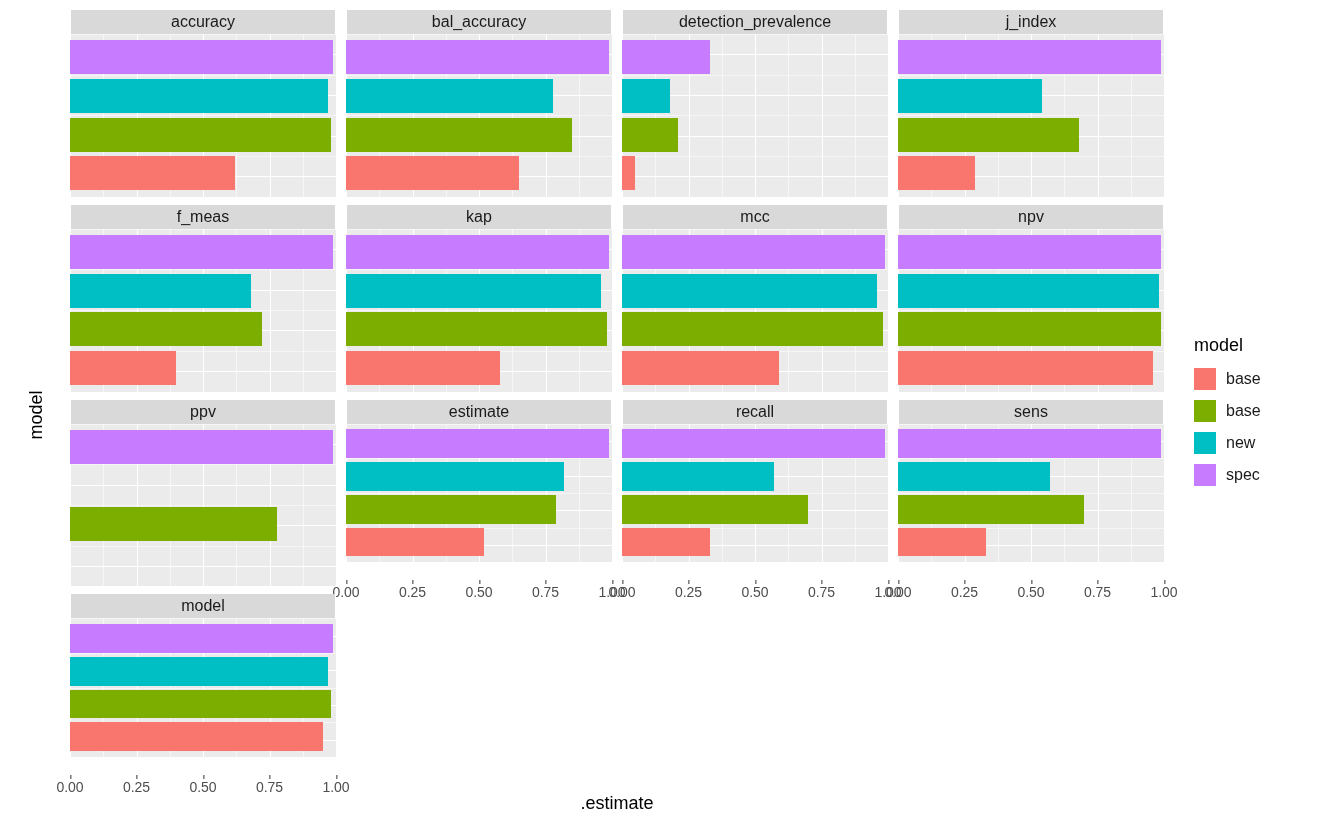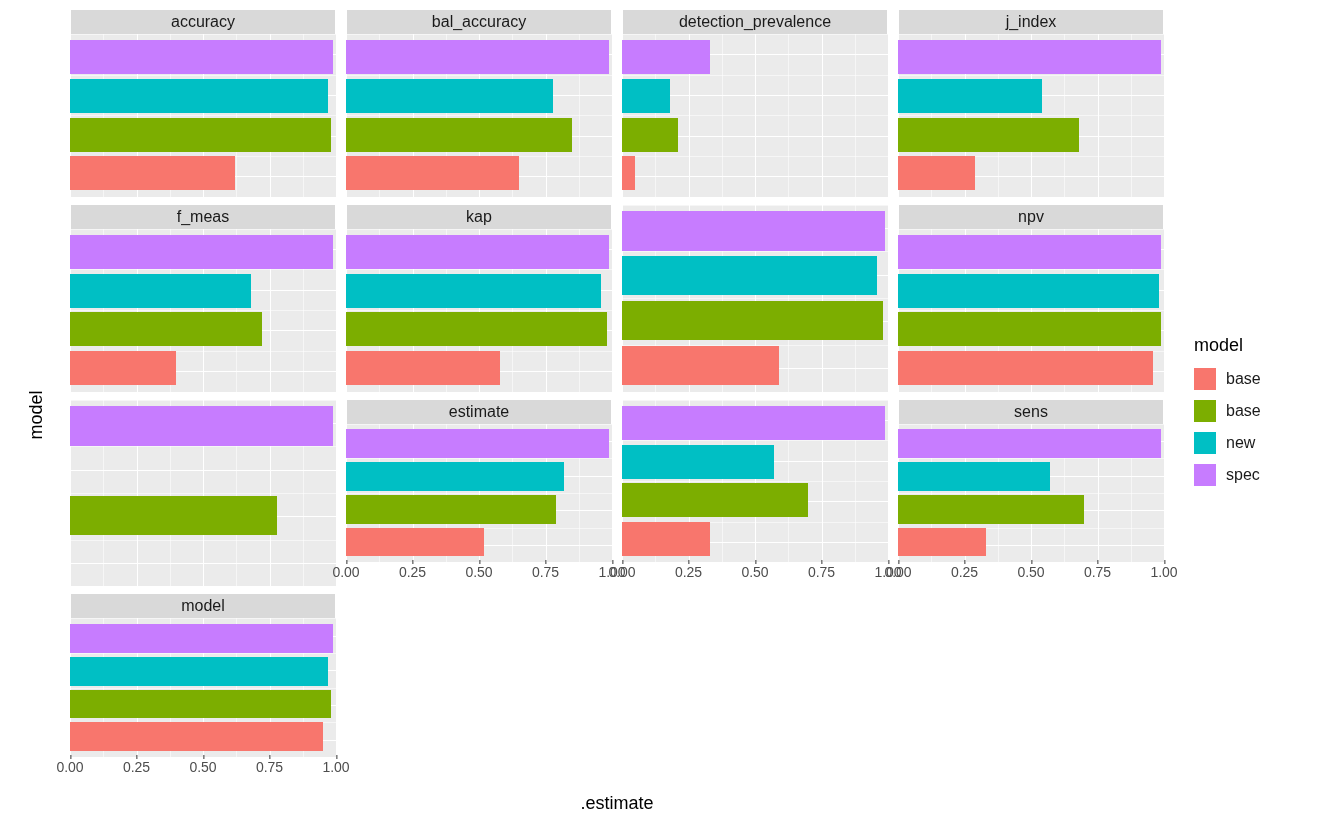--- a/index.html
+++ b/index.html
@@ -96,20 +96,21 @@
     font-size: 14px;
     color: #4d4d4d;
     padding-top: 2px;
     position: relative;
     height: 24px;
   }
   .x-tick {
     position: absolute;
     transform: translateX(-50%);
     white-space: nowrap;
+    margin-top: 20px;
   }
   .x-tick::before {
     content: "";
     position: absolute;
     left: 50%;
     top: -4px;
     width: 1px;
     height: 4px;
     background: #333;
   }
@@ -305,20 +306,21 @@
             <div class="gy minor" style="top: 75%;"></div>
             <div class="bars">
               <div class="bar" style="width: 58%; background: rgb(248, 118, 109);"></div>
               <div class="bar" style="width: 98%; background: rgb(124, 174, 0);"></div>
               <div class="bar" style="width: 96%; background: rgb(0, 191, 196);"></div>
               <div class="bar" style="width: 99%; background: rgb(199, 124, 255);"></div>
             </div>
           </div>
         </div>
         <div class="facet">
+          <div class="facet-strip">mcc</div>
           <div class="facet-panel">
             <div class="gx" style="left: 0%;"></div>
             <div class="gx" style="left: 25%;"></div>
             <div class="gx" style="left: 50%;"></div>
             <div class="gx" style="left: 75%;"></div>
             <div class="gx minor" style="left: 12.5%;"></div>
             <div class="gx minor" style="left: 37.5%;"></div>
             <div class="gx minor" style="left: 62.5%;"></div>
             <div class="gx minor" style="left: 87.5%;"></div>
             <div class="gy" style="top: 12.5%;"></div>
@@ -358,20 +360,21 @@
             <div class="gy minor" style="top: 75%;"></div>
             <div class="bars">
               <div class="bar" style="width: 96%; background: rgb(248, 118, 109);"></div>
               <div class="bar" style="width: 99%; background: rgb(124, 174, 0);"></div>
               <div class="bar" style="width: 98%; background: rgb(0, 191, 196);"></div>
               <div class="bar" style="width: 99%; background: rgb(199, 124, 255);"></div>
             </div>
           </div>
         </div>
         <div class="facet">
+          <div class="facet-strip">ppv</div>
           <div class="facet-panel">
             <div class="gx" style="left: 0%;"></div>
             <div class="gx" style="left: 25%;"></div>
             <div class="gx" style="left: 50%;"></div>
             <div class="gx" style="left: 75%;"></div>
             <div class="gx minor" style="left: 12.5%;"></div>
             <div class="gx minor" style="left: 37.5%;"></div>
             <div class="gx minor" style="left: 62.5%;"></div>
             <div class="gx minor" style="left: 87.5%;"></div>
             <div class="gy" style="top: 12.5%;"></div>
@@ -418,20 +421,21 @@
           </div>
           <div class="x-ticks">
             <div class="x-tick" style="left: 0%;">0.00</div>
             <div class="x-tick" style="left: 25%;">0.25</div>
             <div class="x-tick" style="left: 50%;">0.50</div>
             <div class="x-tick" style="left: 75%;">0.75</div>
             <div class="x-tick" style="left: 100%;">1.00</div>
           </div>
         </div>
         <div class="facet">
+          <div class="facet-strip">recall</div>
           <div class="facet-panel">
             <div class="gx" style="left: 0%;"></div>
             <div class="gx" style="left: 25%;"></div>
             <div class="gx" style="left: 50%;"></div>
             <div class="gx" style="left: 75%;"></div>
             <div class="gx minor" style="left: 12.5%;"></div>
             <div class="gx minor" style="left: 37.5%;"></div>
             <div class="gx minor" style="left: 62.5%;"></div>
             <div class="gx minor" style="left: 87.5%;"></div>
             <div class="gy" style="top: 12.5%;"></div>

